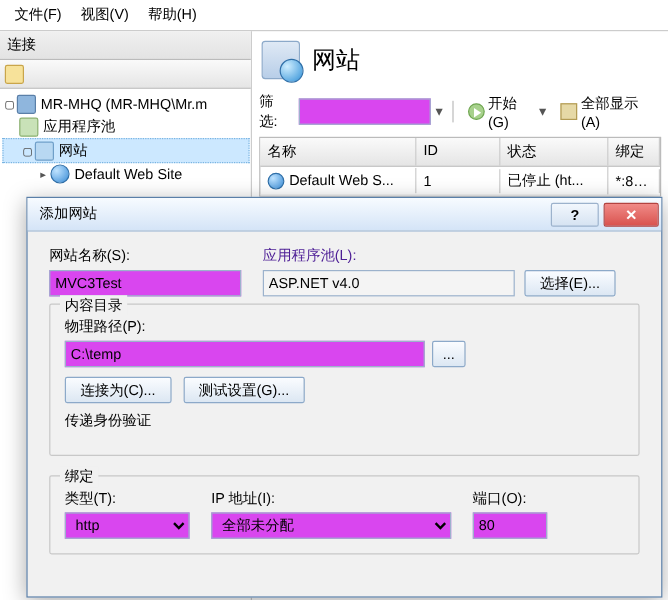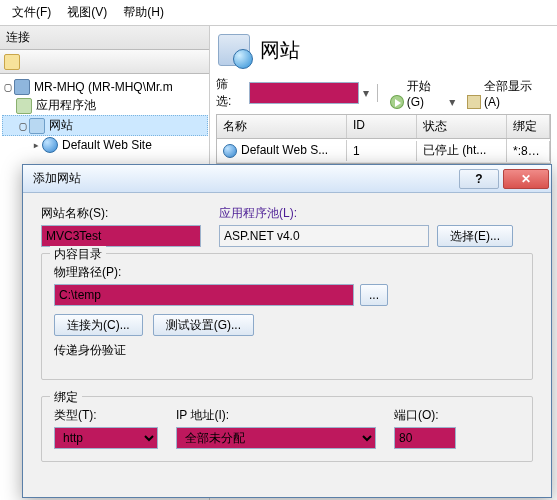--- a/index.html
+++ b/index.html
@@ -29,21 +29,21 @@
 .content { flex:1; padding: 4px 6px; overflow:hidden; }
 .content .hdr { display:flex; align-items:center; margin:4px 2px 10px 2px; }
 .content .hdr .big-icon { width:32px; height:32px; margin-right:10px; background: linear-gradient(#dfe9f5,#b8cee8); border:1px solid #8ca9c9; border-radius:3px; position:relative; }
 .content .hdr .big-icon::after{content:""; position:absolute; right:-4px; bottom:-4px; width:18px; height:18px; border-radius:50%; background:radial-gradient(circle at 30% 30%,#cfeeff,#2f8fd6); border:1px solid #2f6fa8;}
 .content .hdr h1 { font-size: 20px; font-weight: normal; }
 
 .filterbar { display:flex; align-items:center; gap:4px; margin-bottom:4px; }
 .filterbar .lbl { margin-right:2px; }
 .filterbar input { width:110px; height:20px; border:1px solid #8ca9c9; padding:0 4px; }
 .filterbar .sep { width:1px; height:18px; background:#bbb; margin:0 4px; }
-.filterbar .btn { display:flex; align-items:flex-end; padding:1px 4px; cursor:default; }
+.filterbar .btn { display:flex; align-items:center; padding:1px 4px; cursor:default; }
 .filterbar .btn .gicon { width:14px; height:14px; border-radius:50%; background:#a7d18c; border:1px solid #6fa651; margin-right:3px; position:relative;}
 .filterbar .btn .gicon::after{content:""; position:absolute; left:4px; top:3px; border-left:6px solid #fff; border-top:4px solid transparent; border-bottom:4px solid transparent;}
 .filterbar .btn .aicon { width:14px; height:14px; background:#e6d9a6; border:1px solid #b39c55; margin-right:3px;}
 
 .grid { border:1px solid #bbb; }
 .grid .ghdr { display:flex; background:linear-gradient(#fafafa,#e5e5e5); border-bottom:1px solid #bbb; }
 .grid .gcell { padding:3px 6px; border-right:1px solid #ccc; overflow:hidden; white-space:nowrap; text-overflow:ellipsis; }
 .grid .c1{width:130px;} .grid .c2{width:70px;} .grid .c3{width:90px;} .grid .c4{flex:1;}
 .grid .grow { display:flex; border-bottom:1px solid #eee; align-items:center; }
 .grid .grow .ticon.globe{ width:14px; height:14px; margin-right:4px; vertical-align:middle;}
@@ -51,21 +51,21 @@
 .dialog { position:absolute; left:22px; top:164px; width:530px; height:334px; background:#f1f1f1; border:1px solid #5a7fa8; box-shadow:0 4px 18px rgba(0,0,0,.35); }
 .dialog .titlebar { height:28px; background:linear-gradient(#f7fbff,#d4e4f7); display:flex; align-items:center; padding:0 0 0 10px; border-bottom:1px solid #a5bcd6; }
 .dialog .titlebar .ttl { flex:1; }
 .dialog .titlebar .tbtn { width:40px; height:20px; margin:0 2px; border:1px solid #9cb2cc; background:linear-gradient(#f2f7fd,#d6e3f2); text-align:center; line-height:18px; font-weight:bold; border-radius:2px; cursor:default;}
 .dialog .titlebar .tbtn.close { background:linear-gradient(#f08a87,#d9534f); border-color:#b34340; color:#fff; width:46px;}
 .dialog .body { padding:12px 18px; }
 
 .row { display:flex; gap:18px; margin-bottom:6px; }
 .col { display:flex; flex-direction:column; }
 .lbl2 { margin-bottom:3px; }
-input[type=text], select { height:22px; border:1px solid #9cb2cc; background:#be185d; padding:0 4px; }
+input[type=text], select { height:22px; border:1px solid #9cb2cc; background:#d946ef; padding:0 4px; }
 input.wide { width:160px; }
 input.pool { width:210px; background:#f4f4f4; }
 .btn2 { height:22px; padding:0 12px; border:1px solid #8ca9c9; background:linear-gradient(#fafcff,#dce7f3); cursor:default; border-radius:2px; }
 .pathrow { display:flex; align-items:center; gap:6px; }
 .pathrow input { flex:1; }
 .pathrow .browse { width:28px; padding:0; }
 
 .fieldset { border:1px solid #c8c8c8; background:#f1f1f1; border-radius:2px; padding:10px 12px 12px 12px; margin-top:2px; position:relative;}
 .fieldset .legend { position:absolute; top:-8px; left:8px; background:#f1f1f1; padding:0 4px; }
 

